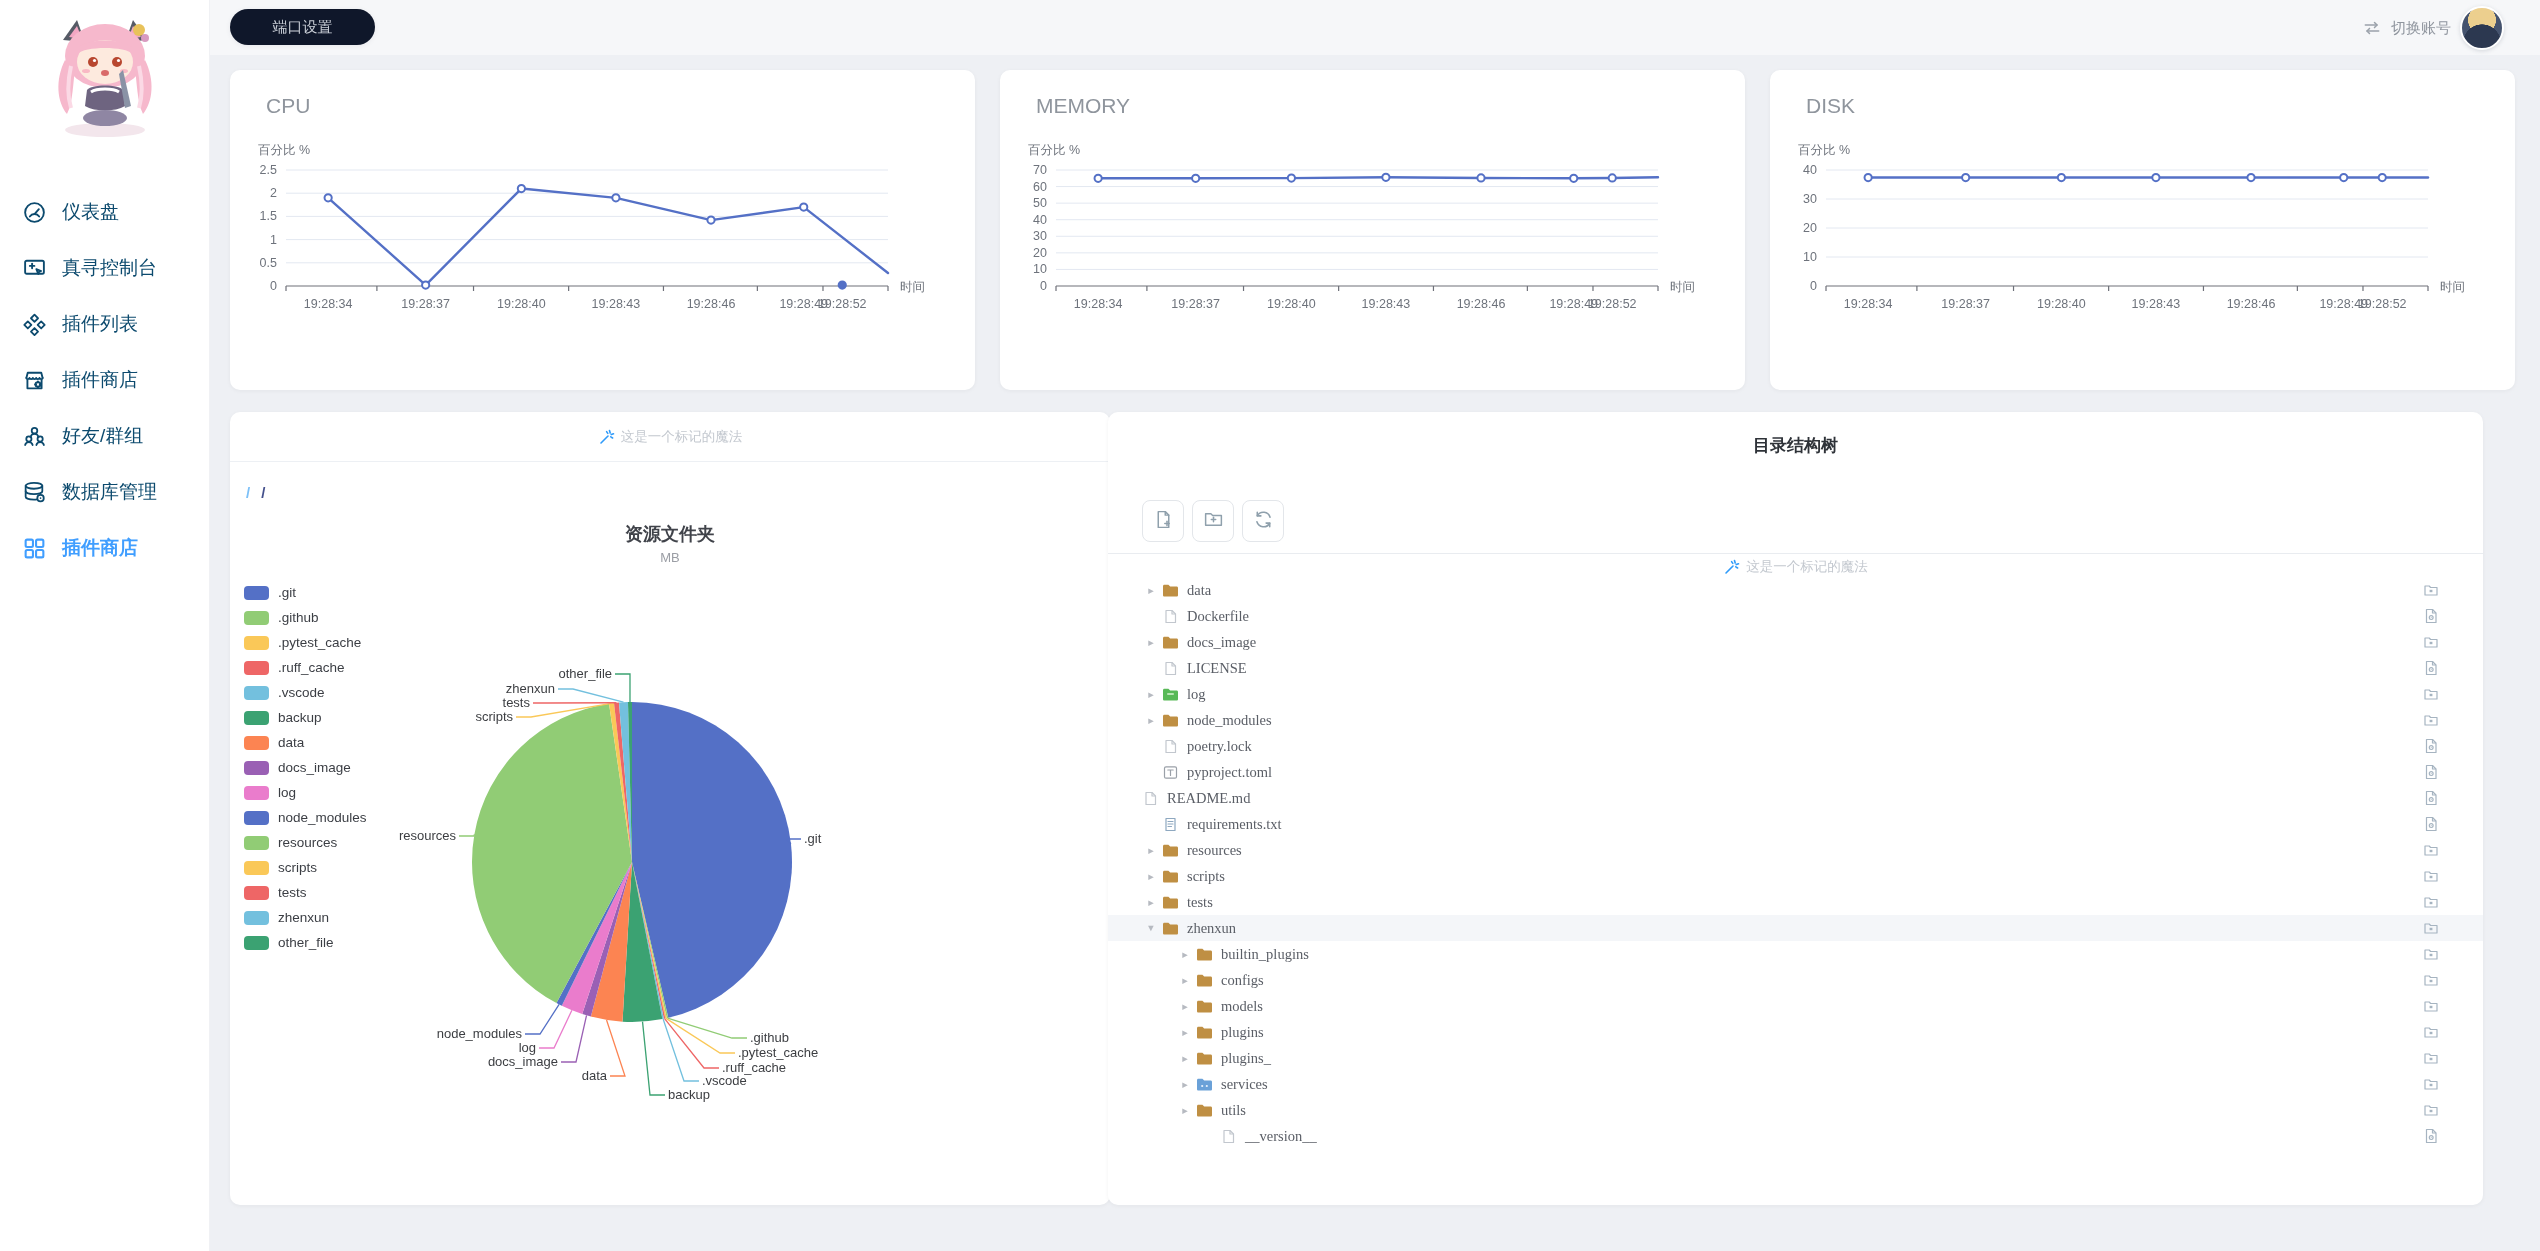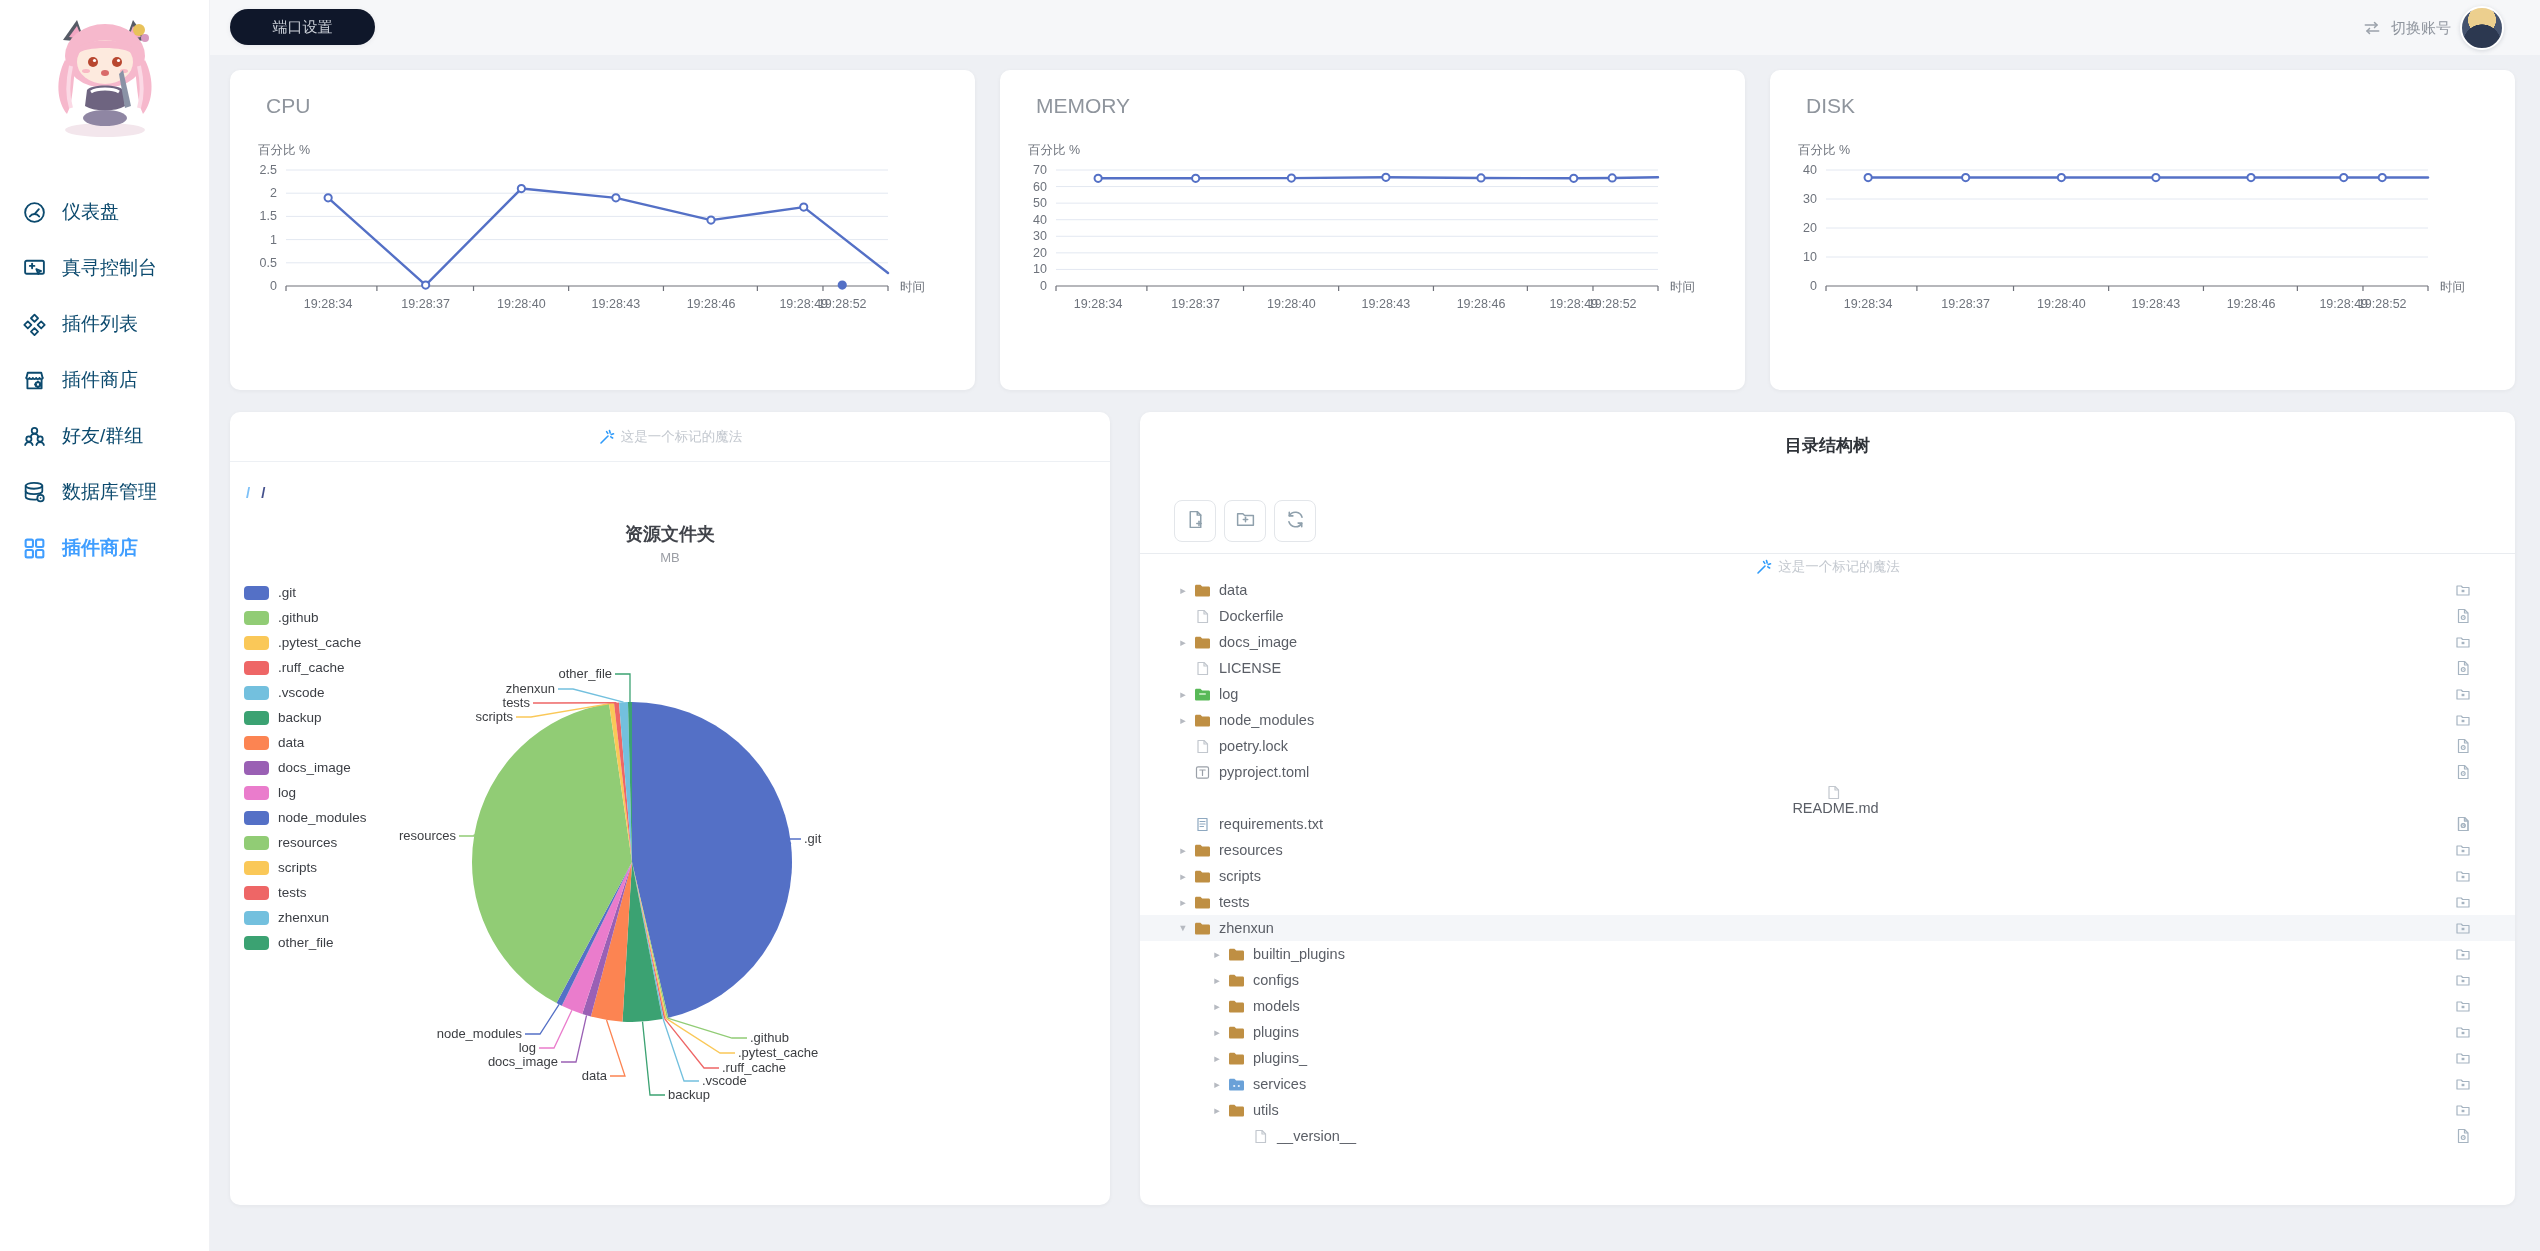--- a/index.html
+++ b/index.html
@@ -59,21 +59,21 @@
     font-size:18px; font-weight:bold; color:#40434a; }
   .pie-sub { position:absolute; left:0; top:138px; width:100%; text-align:center;
     font-size:13px; color:#9b9ea5; }
   svg.pie-svg { position:absolute; left:0; top:0; width:880px; height:793px; }
   .legend { position:absolute; left:14px; top:168px; }
   .legend-item { display:flex; align-items:center; gap:9px; height:25px; cursor:pointer; }
   .legend-swatch { width:25px; height:14px; border-radius:4px; }
   .legend-label { font-size:13.5px; color:#3b3e44; }
 
   
-  #card-tree { left:930px; top:412px; width:1375px; height:793px; }
+  #card-tree { left:898px; top:412px; width:1375px; height:793px;font-family:Liberation Serif, serif; }
   .tree-title { position:absolute; top:22px; left:0; width:100%; text-align:center;
     font-size:17px; font-weight:bold; color:#2e3238; }
   .tree-toolbar { position:absolute; left:34px; top:88px; display:flex; gap:8px; }
   .tool-btn { width:42px; height:42px; border:1px solid #e3e6ea; border-radius:8px;
     background:#fff; display:flex; align-items:center; justify-content:center; cursor:pointer; }
   .tool-btn svg { width:21px; height:21px; }
   .tree-divider { position:absolute; left:0; right:0; top:141px; border-top:1px solid #e9ecf0; }
   .tree-watermark { position:absolute; left:0; right:0; top:146px; display:flex;
     align-items:center; justify-content:center; gap:5px; color:#c3c8cf; font-size:13.5px; z-index:2; }
   .tree-list { position:absolute; left:0; right:0; top:172px; bottom:22px; overflow:hidden; }
@@ -644,21 +644,21 @@
             <span class="tree-label">pyproject.toml</span>
             <span class="trail">
               <svg viewBox="0 0 16 16" fill="none" stroke="#a6b4c1" stroke-width="1.2" stroke-linejoin="round">
                 <path d="M3.5 1.5h6L13 5v9.5H3.5z"></path>
                 <path d="M9.5 1.5V5H13"></path>
                 <circle cx="8.2" cy="9.6" r="1.9"></circle>
                 <circle cx="8.2" cy="9.6" r="0.5" fill="#a6b4c1" stroke="none"></circle>
               </svg>
             </span>
           </div>
-          <div class="tree-row" style="padding-left: 16px; flex-direction: column;">
+          <div class="tree-row" style="padding-left: 16px;">
             <span class="caret"></span>
             <span class="ticon">
               <svg viewBox="0 0 17 15" fill="none" stroke="#c2c7ce" stroke-width="1.2" stroke-linejoin="round">
                 <path d="M4 1.5h6l3.5 3.5v8.5H4z"></path>
                 <path d="M10 1.5V5h3.5"></path>
               </svg>
             </span>
             <span class="tree-label">README.md</span>
             <span class="trail">
               <svg viewBox="0 0 16 16" fill="none" stroke="#a6b4c1" stroke-width="1.2" stroke-linejoin="round">

